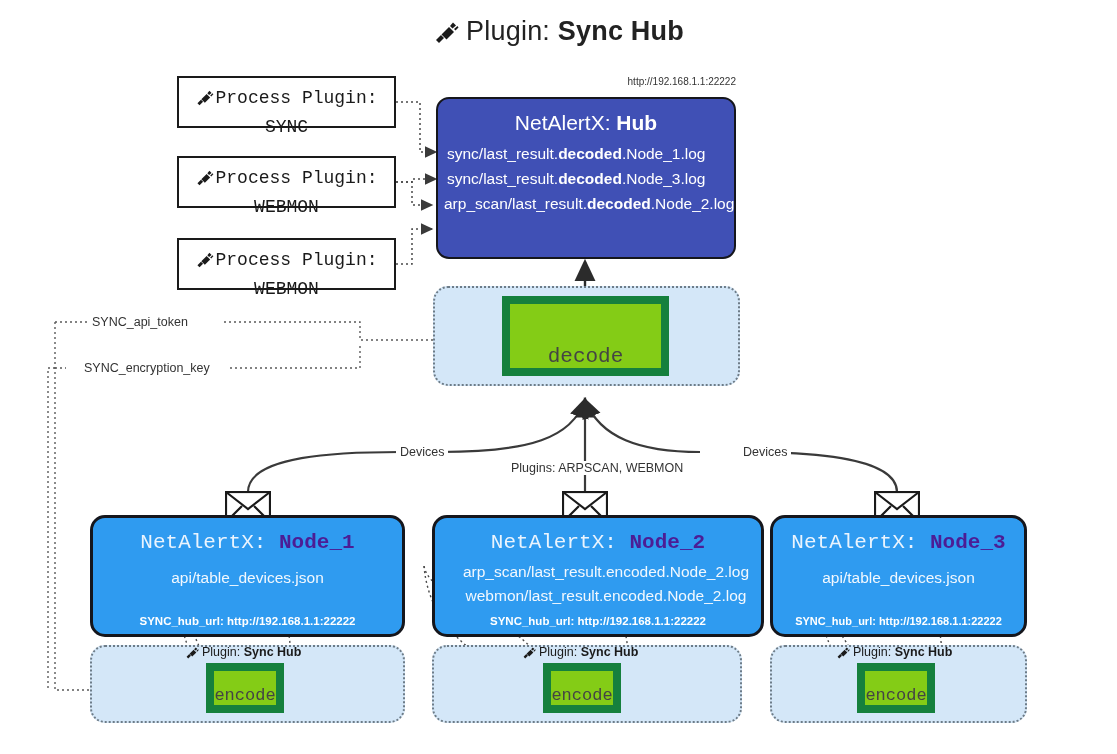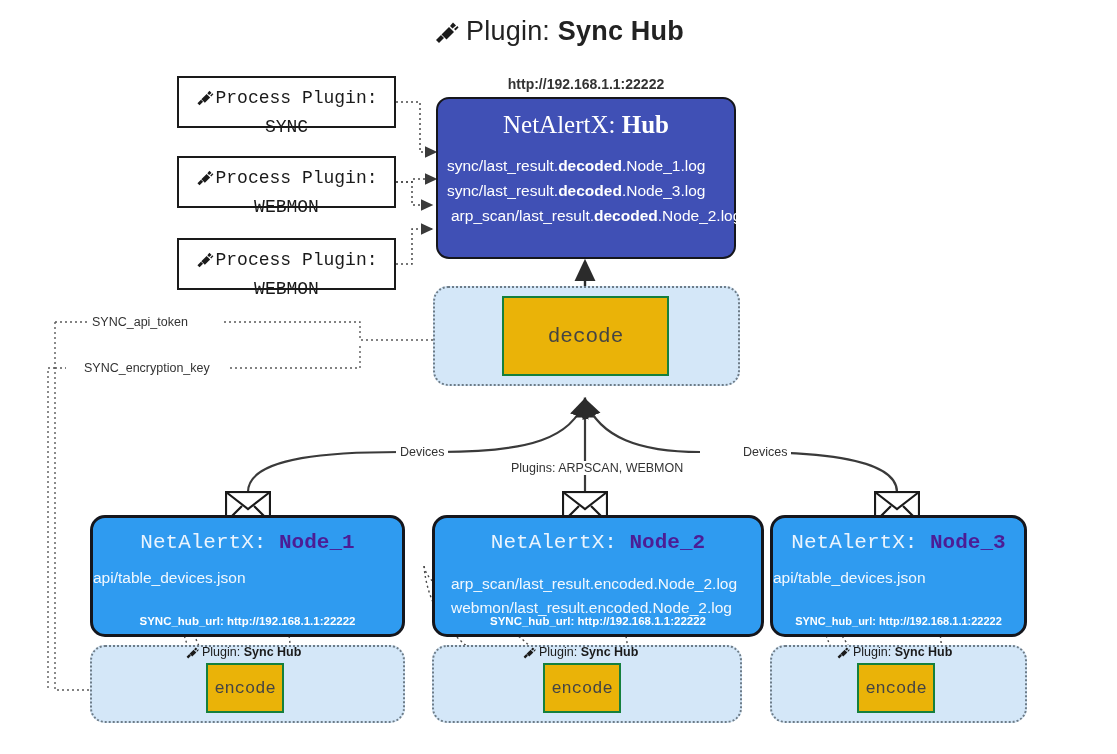--- a/index.html
+++ b/index.html
@@ -18,48 +18,48 @@
   
   .pbox{position:absolute;box-sizing:border-box;background:#fff;border:2px solid #1a1a1a;
         font-family:"Liberation Mono","DejaVu Sans Mono",monospace;
         font-size:18px;line-height:1.45;color:#1a1a1a;text-align:center;
         padding-top:7px;}
   .pbox .l1{display:block;white-space:nowrap;}
   .pbox .l1 .plug{display:inline-block;vertical-align:-3px;margin-right:1px;}
   .pbox .l2{display:block;white-space:nowrap;}
 
   
-  .hub-url{position:absolute;font-size:14px;font-weight:700;color:#333;
-           white-space:nowrap;text-align:center;}
+  .hub-url{position:absolute;font-size:10px;font-weight:400;color:#333;
+           white-space:nowrap;text-align:right;}
   .hub{position:absolute;box-sizing:border-box;background:#4050b5;border:2px solid #15161c;
        border-radius:13px;color:#fff;}
-  .hub-title{text-align:center;font-family:Liberation Serif, serif;
-             font-size:25px;margin-top:12px;white-space:nowrap;}
+  .hub-title{text-align:center;font-family:Liberation Sans, sans-serif;
+             font-size:21px;margin-top:12px;white-space:nowrap;}
   .hub-title .hb{font-weight:700;}
-  .hub-lines{margin-top:14px;}
+  .hub-lines{margin-top:6px;}
   .hub-line{font-size:15.5px;line-height:1.62;white-space:nowrap;padding-left:9px;color:#fff;}
   .hub-line b{font-weight:700;}
 
   
   .lightbox{position:absolute;box-sizing:border-box;background:#d4e7f8;
             border:2px dotted #6d7c88;border-radius:15px;}
 
   
-  .codebox{position:absolute;box-sizing:border-box;background:#eab308;border:2px solid #15803d;
-           display:flex;align-items:center;justify-content:center;color:#444;}
+  .codebox{position:absolute;box-sizing:border-box;background:#84cc16;border:8px solid #15803d;
+           display:flex;align-items:flex-end;justify-content:center;color:#444;}
   .codebox.big{font-family:"Liberation Mono","DejaVu Sans Mono",monospace;font-size:21px;}
   .codebox.small{font-family:"Liberation Mono","DejaVu Sans Mono",monospace;font-size:17px;}
 
   
   .node{position:absolute;box-sizing:border-box;background:#2f9bf0;border:3px solid #15161c;
         border-radius:15px;color:#fff;}
   .node-title{text-align:center;font-family:"Liberation Mono","DejaVu Sans Mono",monospace;
               font-size:21px;margin-top:13px;white-space:nowrap;color:#eaf4fe;}
   .node-title .nb{font-weight:700;color:#4c1d95;}
-  .node-lines{margin-top:12px;}
+  .node-lines{margin-top:12px;text-align:center;}
   .node-line{font-size:15.5px;line-height:1.55;color:#f2f8fe;white-space:nowrap;}
   .node-foot{position:absolute;left:0;right:0;bottom:7px;text-align:center;
              font-size:11.5px;font-weight:600;color:#ffffff;white-space:nowrap;}
 
   
   .env{position:absolute;}
 
   
   .plug-label{position:absolute;font-size:12.5px;color:#1a1a1a;white-space:nowrap;}
   .plug-label .plug{display:inline-block;vertical-align:-3px;margin-right:3px;}
@@ -186,21 +186,21 @@
   <div class="hub-url" style="left:436px;top:76px;width:300px;">http://192.168.1.1:22222</div>
 
   <div class="hub" style="left:436px;top:97px;width:300px;height:162px;">
     <div class="hub-title">
       <span>NetAlertX:</span>
       <span class="hb">Hub</span>
     </div>
     <div class="hub-lines">
       <div class="hub-line"><span>sync/last_result.</span><b>decoded</b><span>.Node_1.log</span></div>
       <div class="hub-line"><span>sync/last_result.</span><b>decoded</b><span>.Node_3.log</span></div>
-      <div class="hub-line" style="padding-left:13px;"><span>arp_scan/last_result.</span><b>decoded</b><span>.Node_2.log</span></div>
+      <div class="hub-line" style="padding-left:6px;"><span>arp_scan/last_result.</span><b>decoded</b><span>.Node_2.log</span></div>
     </div>
   </div>
 
   <div class="lightbox" style="left:433px;top:286px;width:307px;height:100px;"></div>
   <div class="codebox big" style="left:502px;top:296px;width:167px;height:80px;">
     <span>decode</span>
   </div>
 
   <div class="elabel" style="left:88px;top:315px;text-align:center;">SYNC_api_token</div>
   <div class="elabel" style="left:80px;top:361px;">SYNC_encryption_key</div>
@@ -240,21 +240,21 @@
       <div class="node-line">api/table_devices.json</div>
     </div>
     <div class="node-foot">SYNC_hub_url: http://192.168.1.1:22222</div>
   </div>
 
   <div class="node" style="left:432px;top:515px;width:332px;height:122px;">
     <div class="node-title">
       <span>NetAlertX:</span>
       <span class="nb">Node_2</span>
     </div>
-    <div class="node-lines" style="margin-top:18px;padding-left:16px;">
+    <div class="node-lines" style="margin-top:6px;padding-left:16px;">
       <div class="node-line">arp_scan/last_result.encoded.Node_2.log</div>
       <div class="node-line">webmon/last_result.encoded.Node_2.log</div>
     </div>
     <div class="node-foot">SYNC_hub_url: http://192.168.1.1:22222</div>
   </div>
 
   <div class="node" style="left:770px;top:515px;width:257px;height:122px;">
     <div class="node-title">
       <span>NetAlertX:</span>
       <span class="nb">Node_3</span>

